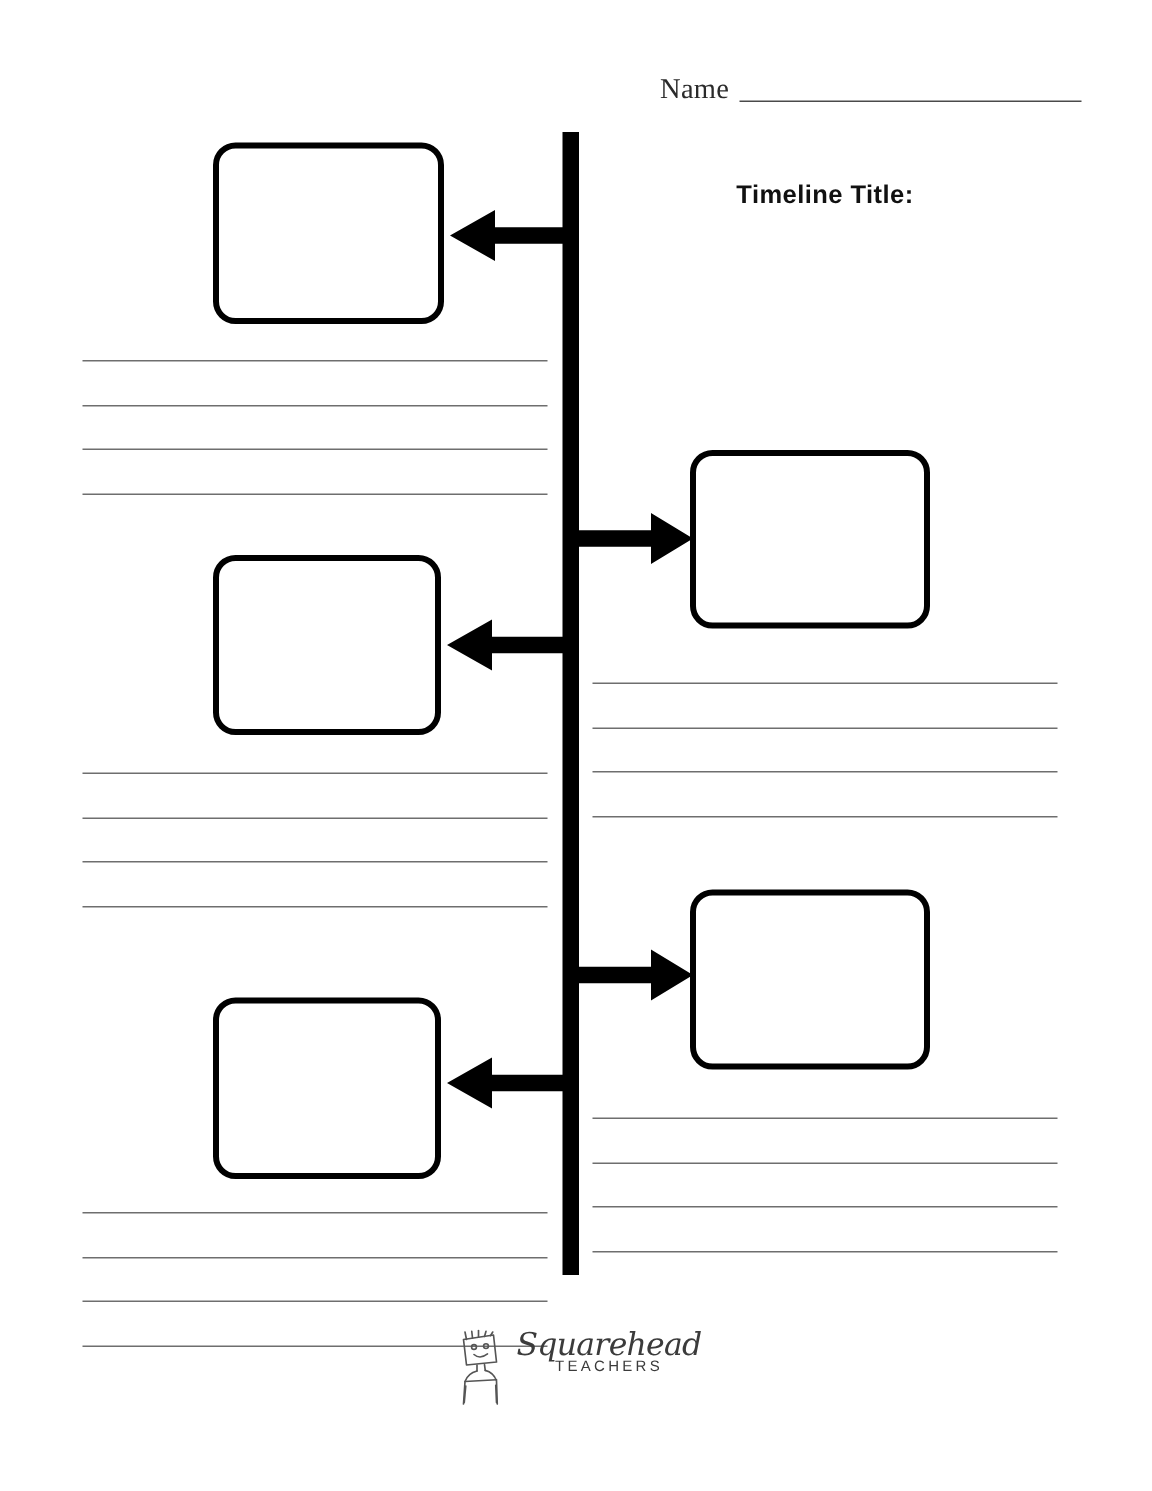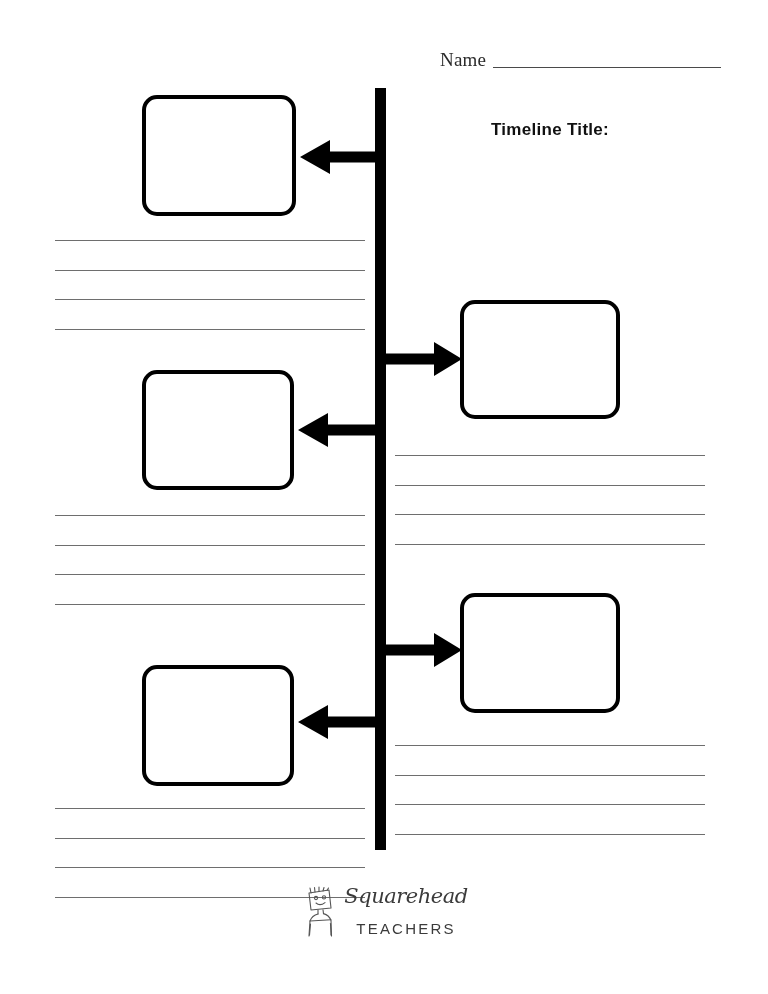--- a/index.html
+++ b/index.html
@@ -131,24 +131,24 @@
   }
   #logo-primary {
     font-family: "DejaVu Serif", serif;
     font-size: 21px;
     font-style: italic;
     color: #3b3b3b;
     letter-spacing: -0.5px;
   }
   #logo-secondary {
     font-family: "Liberation Sans", sans-serif;
-    font-size: 15px;
+    font-size: 10px;
     letter-spacing: 2.2px;
     color: #3b3b3b;
-    margin-top: 14px;
+    margin-top: 0;
   }
 </style>
 </head>
 <body>
 
 <div id="page">
 
   <div class="field-row" id="name-row">
     <span class="field-label">Name</span>
     <span class="field-rule" id="name-rule"></span>

